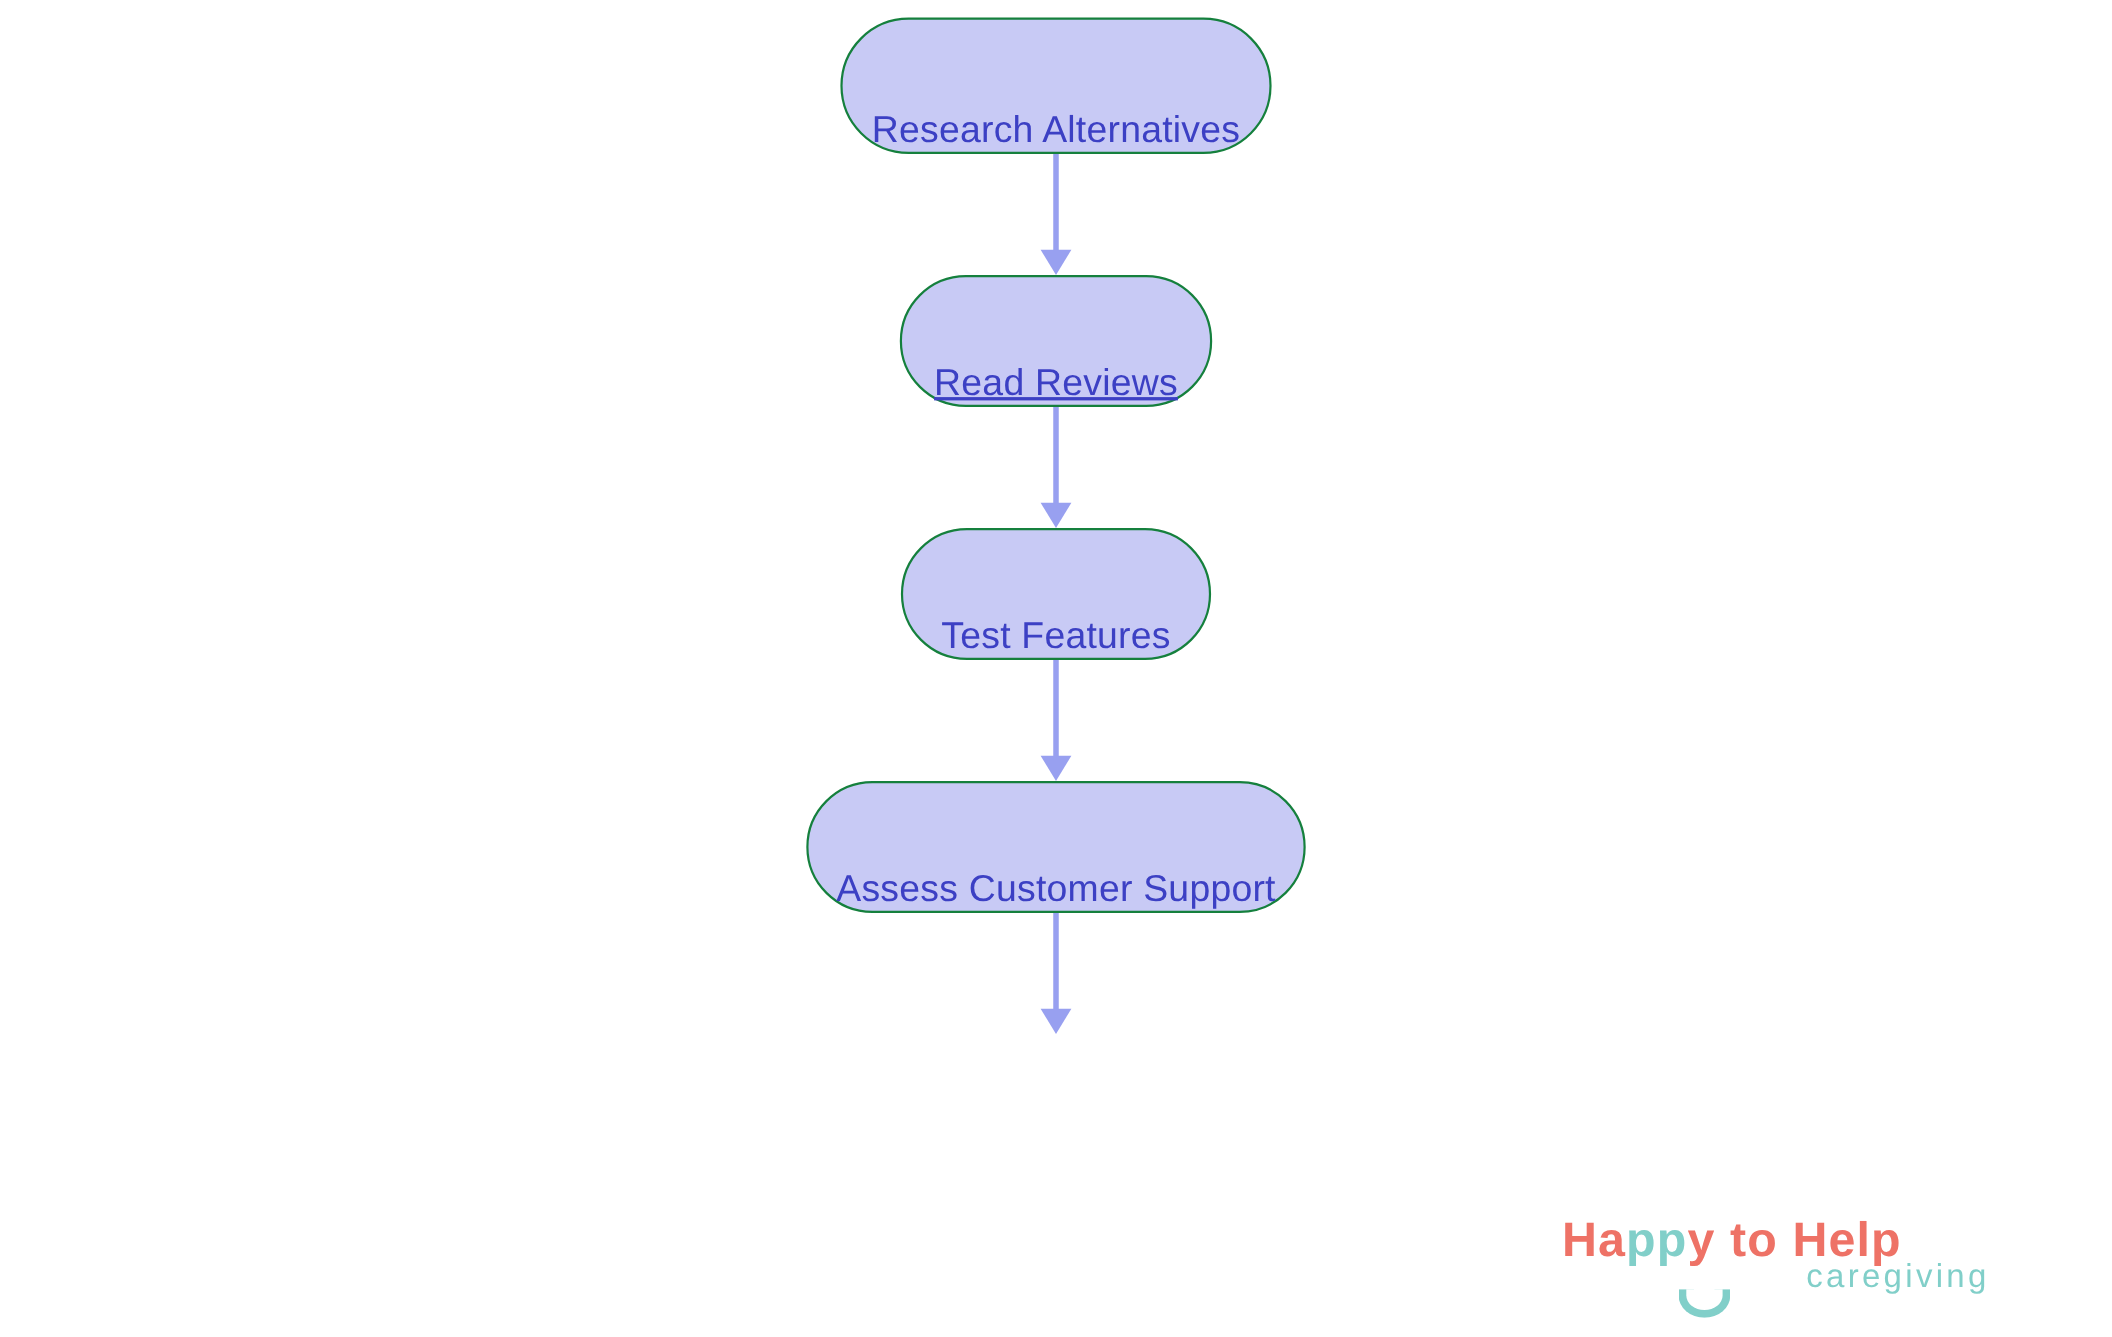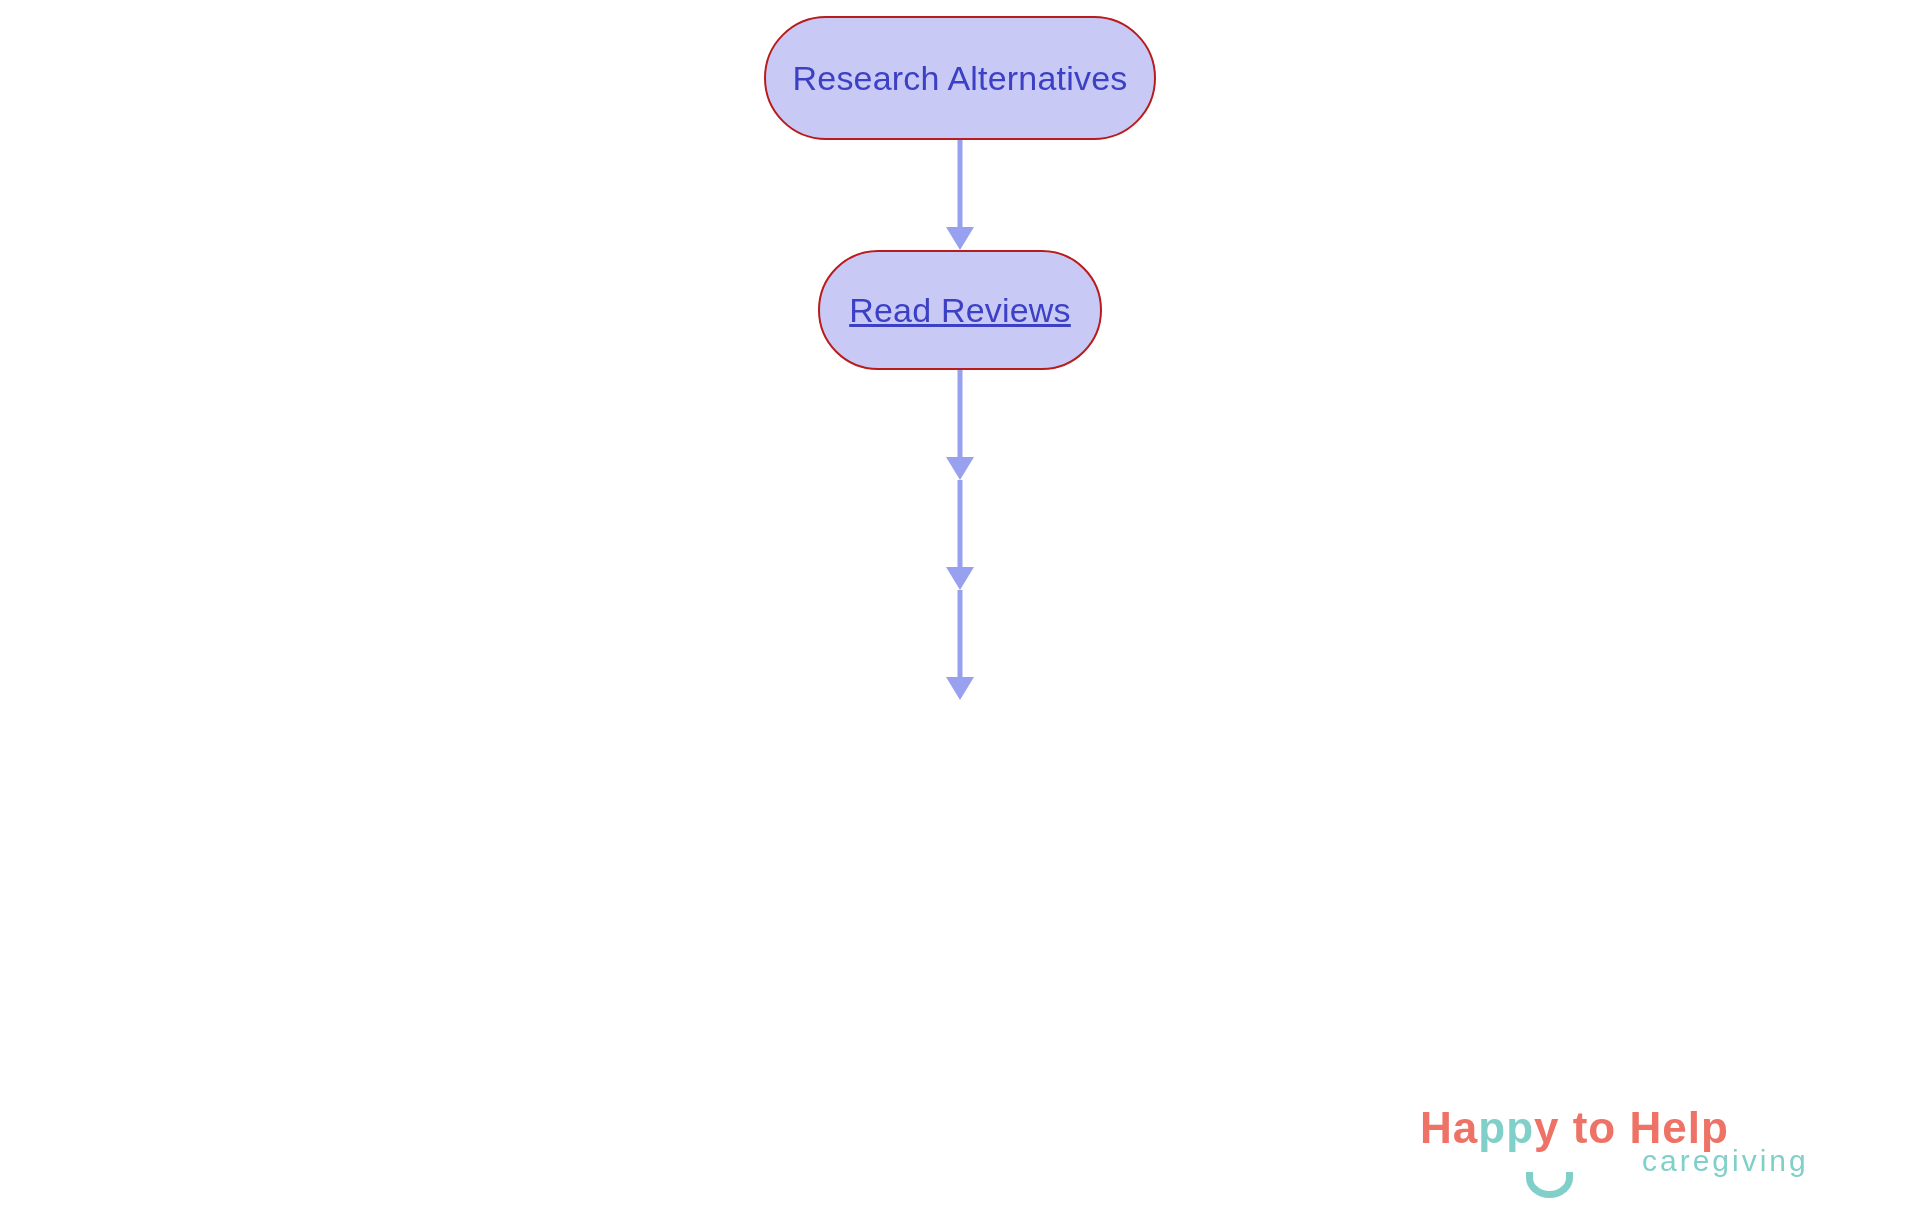--- a/index.html
+++ b/index.html
@@ -18,23 +18,23 @@
     left: 50%;
     transform: translateX(-50%);
     display: flex;
     flex-direction: column;
     align-items: center;
   }
   .node {
     height: 120px;
     border-radius: 62px;
     background: #c8caf5;
-    border: 2px solid #b91c1c;
+    border: 2px solid #15803d;
     display: flex;
-    align-items: center;
+    align-items: flex-end;
     justify-content: center;
     color: #3c40c4;
     font-size: 34px;
     letter-spacing: 0.2px;
     white-space: nowrap;
     flex: none;
   }
   .node-0 { width: 392px; height: 124px; }
   .node-1 { width: 284px; text-decoration: underline; }
   .node-2 { width: 282px; }
@@ -122,26 +122,32 @@
 
   <div class="node node-1">
     <span>Read Reviews</span>
   </div>
 
   <div class="arrow">
     <div class="shaft"></div>
     <div class="head"></div>
   </div>
 
+  <div class="node node-2">
+    <span>Test Features</span>
+  </div>
 
   <div class="arrow">
     <div class="shaft"></div>
     <div class="head"></div>
   </div>
 
+  <div class="node node-3">
+    <span>Assess Customer Support</span>
+  </div>
 
   <div class="arrow">
     <div class="shaft"></div>
     <div class="head"></div>
   </div>
 
 
 </div>
 
 <div class="logo">

